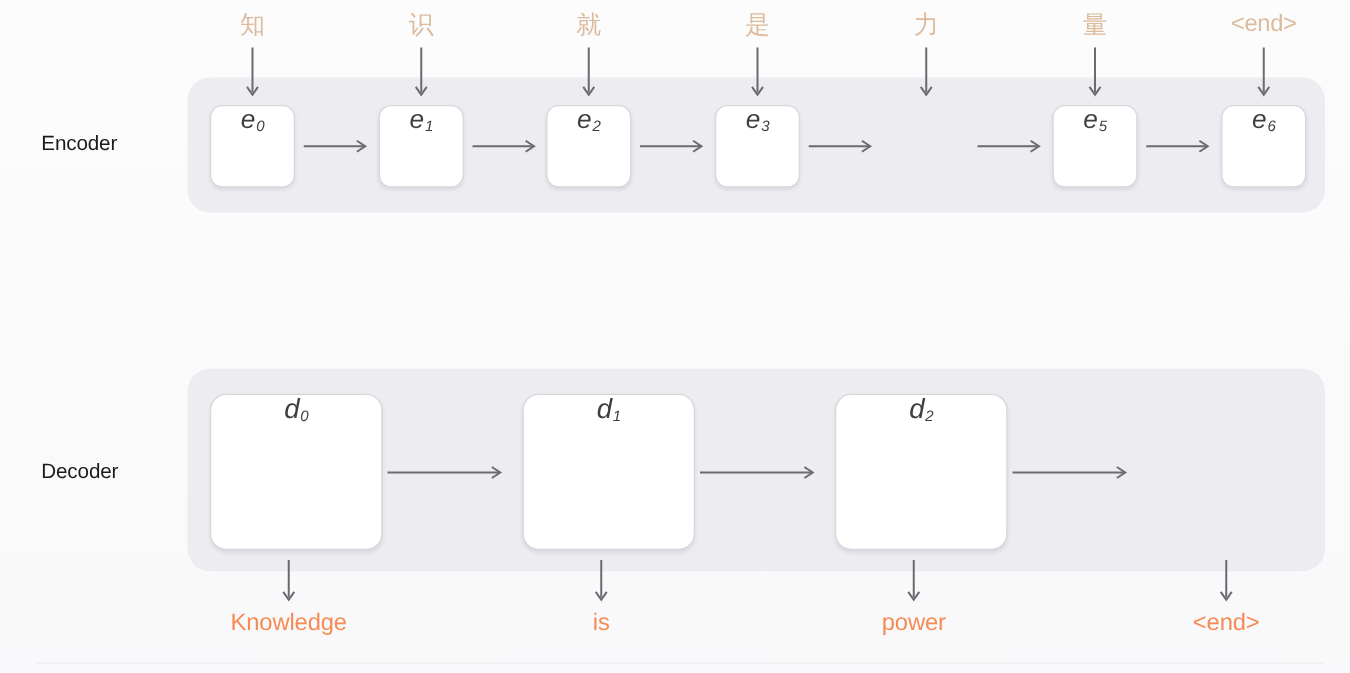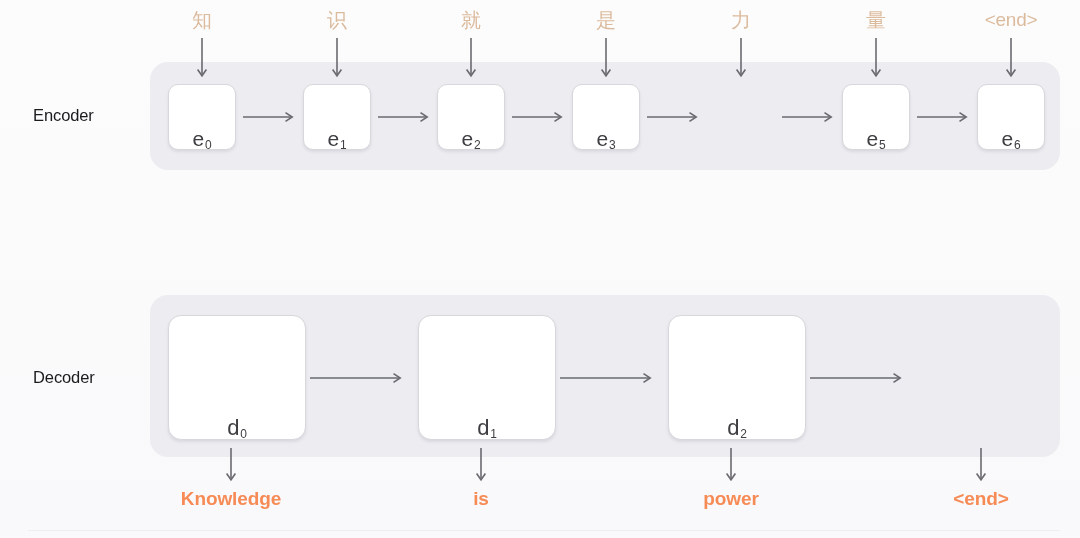--- a/index.html
+++ b/index.html
@@ -46,23 +46,24 @@
   #dec-label { left: 33px; top: 368px; }
 
   
   .cell {
     position: absolute;
     background: #ffffff;
     border: 1px solid #d7d7dc;
     border-radius: 10px;
     box-shadow: 0 2px 3px rgba(120,120,135,0.16);
     display: flex;
-    align-items: flex-end;
+    align-items: flex-start;
     justify-content: center;
     box-sizing: border-box;
+    font-style: italic;
   }
   .cell .cell-text {
     font-size: 21px;
     color: #3d3d42;
     font-weight: normal;
     letter-spacing: 0.2px;
     line-height: 1;
     position: relative;
     font-family: "Liberation Sans", "DejaVu Sans", sans-serif;
   }
@@ -89,21 +90,21 @@
     line-height: 28px;
     font-family: "Liberation Sans", "DejaVu Sans", sans-serif;
   }
   .token-in.tag { font-size: 19px; letter-spacing: -0.3px; }
 
   
   .token-out {
     position: absolute;
     top: 486px;
     font-size: 19px;
-    font-weight: bold;
+    font-weight: normal;
     color: #f68b55;
     text-align: center;
     white-space: nowrap;
     transform: translateX(-50%);
     line-height: 26px;
     letter-spacing: -0.1px;
   }
 
   
   .v-arrow, .h-arrow {

